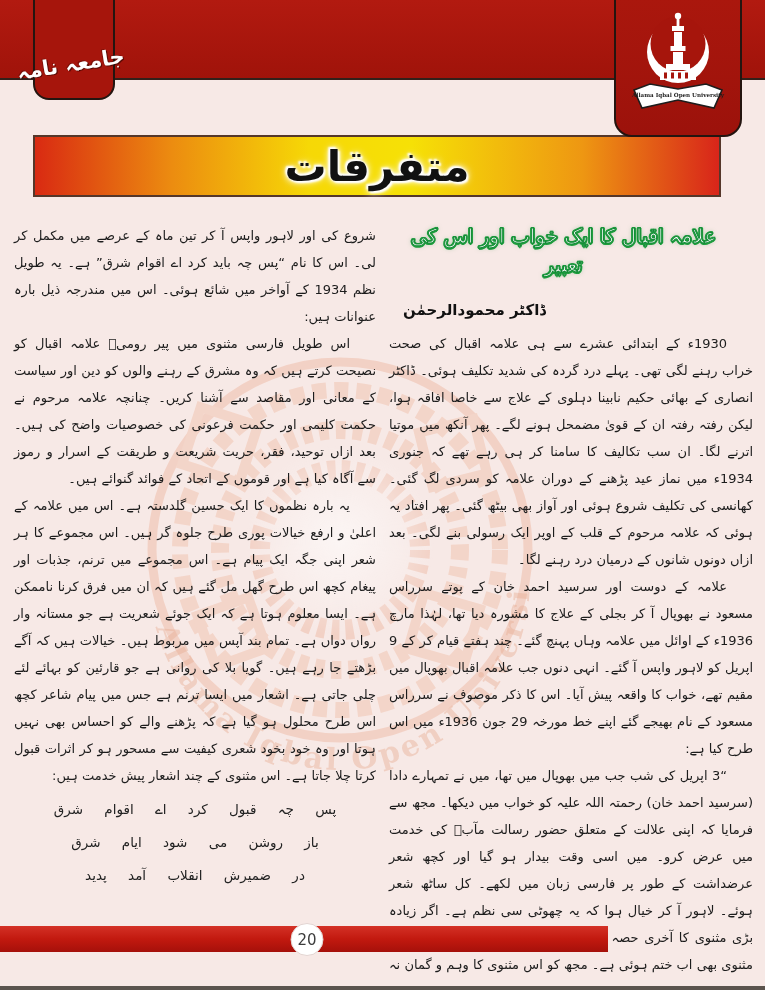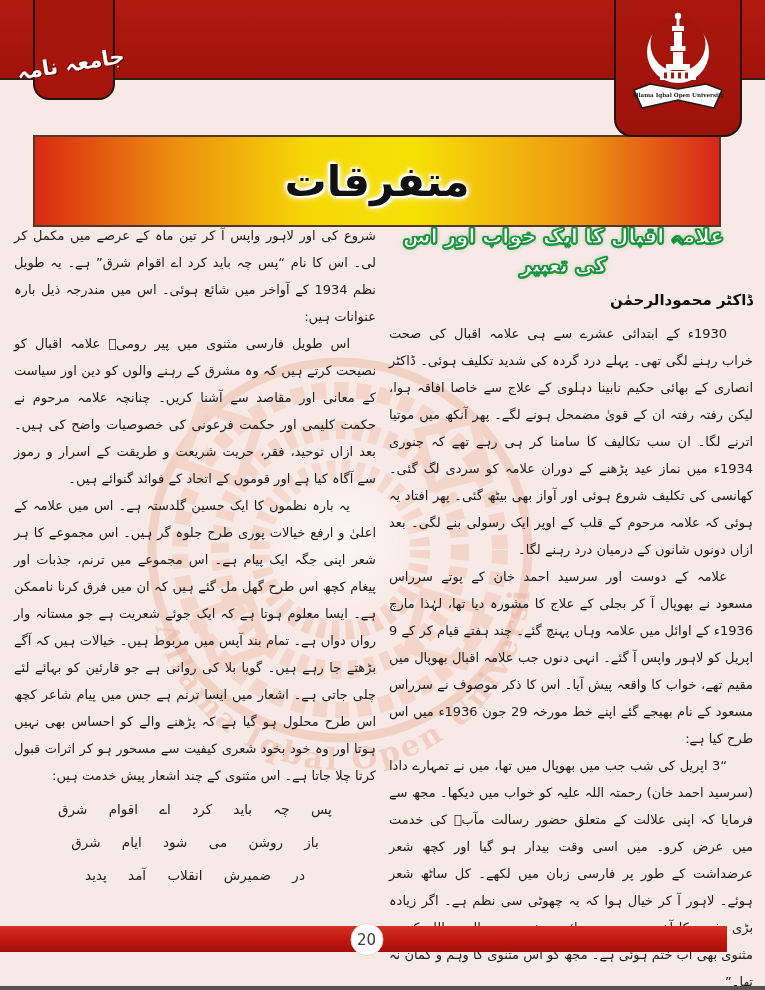--- a/index.html
+++ b/index.html
@@ -33,21 +33,21 @@
   .logo-tab{
     position:absolute;left:614px;top:-3px;width:124px;height:136px;
     background:linear-gradient(180deg,#aa170d,#9c120b);
     border:2px solid #241510;
     border-radius:0 0 18px 18px;
     z-index:3;
     display:flex;align-items:center;justify-content:center;
   }
   
   .title-banner{
-    position:absolute;left:33px;top:135px;width:688px;height:92px;
+    position:absolute;left:33px;top:135px;width:688px;height:62px;
     box-sizing:border-box;border:2px solid #55372a;
     background:linear-gradient(90deg,#d92a12 0%,#ec8c10 20%,#f6d806 40%,#f6e106 55%,#ee9712 80%,#d8251a 100%);
     display:flex;align-items:center;justify-content:center;
     z-index:2;
   }
   .section-title{
     font-size:42px;font-weight:bold;color:#111;
     text-shadow:0 0 3px #fff,0 0 6px #fff,0 0 10px rgba(255,255,255,.9),2px 2px 2px #fff,-2px -2px 2px #fff;
   }
   
@@ -56,41 +56,41 @@
     z-index:0;pointer-events:none;
   }
   
   .column{
     position:absolute;top:222px;direction:rtl;text-align:justify;
     color:#1c1c1c;font-size:13px;line-height:27px;z-index:1;
   }
   .col-start{right:12px;width:364px;}
   .col-cont{left:14px;width:362px;}
   .article-heading{
-    text-align:center;font-size:20px;font-weight:bold;line-height:29px;
+    text-align:center;font-size:20px;font-weight:normal;line-height:29px;
     color:#ffffff;margin:0 15px 4px 0;
     -webkit-text-stroke:1px #128a36;
     text-shadow:1.5px 0 0 #1f9e3e,-1.5px 0 0 #1f9e3e,0 1.5px 0 #1f9e3e,0 -1.5px 0 #1f9e3e,
                 1px 1px 0 #1f9e3e,-1px -1px 0 #1f9e3e,1px -1px 0 #1f9e3e,-1px 1px 0 #1f9e3e,
                 0 0 5px rgba(20,130,50,.6);
   }
   .article-author{
-    text-align:right;font-size:15px;font-weight:bold;
-    padding-left:14px;margin:6px 0 6px 0;line-height:28px;color:#111;
+    text-align:left;font-size:15px;font-weight:bold;
+    padding-left:14px;margin:16px 0 6px 0;line-height:28px;color:#111;
   }
   .para{margin:0;text-indent:26px;}
   .para.no-indent{text-indent:0;}
   .poem{margin-top:4px;padding:0 26px;}
   .poem-line{
     display:block;text-align:center;word-spacing:17px;
     line-height:33px;font-size:13.5px;color:#222;
   }
   
   .footer-band{
-    position:absolute;left:0;top:926px;width:727px;height:26px;
+    position:absolute;left:0;top:926px;width:608px;height:26px;
     background:linear-gradient(180deg,#d43126 0%,#c2190f 50%,#a5100a 100%);
     z-index:2;
   }
   .page-badge{
     position:absolute;left:calc(50% + 3px);top:-3px;transform:translateX(-50%);
     width:31px;height:31px;border-radius:50%;
     background:#ffffff;border:1px solid #e3d5d2;
     display:flex;align-items:center;justify-content:center;
     font-size:15px;color:#3c3c3c;
   }
@@ -169,21 +169,21 @@
   <p class="para">علامہ کے دوست اور سرسید احمد خان کے پوتے سرراس مسعود نے بھوپال آ کر بجلی کے علاج کا مشورہ دیا تھا، لہٰذا مارچ 1936ء کے اوائل میں علامہ وہاں پہنچ گئے۔ چند ہفتے قیام کر کے 9 اپریل کو لاہور واپس آ گئے۔ انہی دنوں جب علامہ اقبال بھوپال میں مقیم تھے، خواب کا واقعہ پیش آیا۔ اس کا ذکر موصوف نے سرراس مسعود کے نام بھیجے گئے اپنے خط مورخہ 29 جون 1936ء میں اس طرح کیا ہے:</p>
   <p class="para">“3 اپریل کی شب جب میں بھوپال میں تھا، میں نے تمہارے دادا (سرسید احمد خان) رحمتہ اللہ علیہ کو خواب میں دیکھا۔ مجھ سے فرمایا کہ اپنی علالت کے متعلق حضور رسالت مآبؐ کی خدمت میں عرض کرو۔ میں اسی وقت بیدار ہو گیا اور کچھ شعر عرضداشت کے طور پر فارسی زبان میں لکھے۔ کل ساٹھ شعر ہوئے۔ لاہور آ کر خیال ہوا کہ یہ چھوٹی سی نظم ہے۔ اگر زیادہ بڑی مثنوی کا آخری حصہ ہو جائے تو خوب ہو۔ الحمد اللہ کہ یہ مثنوی بھی اب ختم ہوئی ہے۔ مجھ کو اس مثنوی کا وہم و گمان نہ تھا۔”</p>
 
 </div>
 
 <div class="column col-cont">
   <p class="para no-indent">شروع کی اور لاہور واپس آ کر تین ماہ کے عرصے میں مکمل کر لی۔ اس کا نام “پس چہ باید کرد اے اقوام شرق” ہے۔ یہ طویل نظم 1934 کے آواخر میں شائع ہوئی۔ اس میں مندرجہ ذیل بارہ عنوانات ہیں:</p>
   <p class="para">اس طویل فارسی مثنوی میں پیر رومیؒ علامہ اقبال کو نصیحت کرتے ہیں کہ وہ مشرق کے رہنے والوں کو دین اور سیاست کے معانی اور مقاصد سے آشنا کریں۔ چنانچہ علامہ مرحوم نے حکمت کلیمی اور حکمت فرعونی کی خصوصیات واضح کی ہیں۔ بعد ازاں توحید، فقر، حریت شریعت و طریقت کے اسرار و رموز سے آگاہ کیا ہے اور قوموں کے اتحاد کے فوائد گنوائے ہیں۔</p>
   <p class="para">یہ بارہ نظموں کا ایک حسین گلدستہ ہے۔ اس میں علامہ کے اعلیٰ و ارفع خیالات پوری طرح جلوہ گر ہیں۔ اس مجموعے کا ہر شعر اپنی جگہ ایک پیام ہے۔ اس مجموعے میں ترنم، جذبات اور پیغام کچھ اس طرح گھل مل گئے ہیں کہ ان میں فرق کرنا ناممکن ہے۔ ایسا معلوم ہوتا ہے کہ ایک جوئے شعریت ہے جو مستانہ وار رواں دواں ہے۔ تمام بند آپس میں مربوط ہیں۔ خیالات ہیں کہ آگے بڑھتے جا رہے ہیں۔ گویا بلا کی روانی ہے جو قارئین کو بہائے لئے چلی جاتی ہے۔ اشعار میں ایسا ترنم ہے جس میں پیام شاعر کچھ اس طرح محلول ہو گیا ہے کہ پڑھنے والے کو احساس بھی نہیں ہوتا اور وہ خود بخود شعری کیفیت سے مسحور ہو کر اثرات قبول کرتا چلا جاتا ہے۔ اس مثنوی کے چند اشعار پیش خدمت ہیں:</p>
   <div class="poem">
-    <span class="poem-line">پس چہ باید کرد اے اقوام شرق</span>
+    <span class="poem-line">پس چہ قبول کرد اے اقوام شرق</span>
     <span class="poem-line">باز روشن می شود ایام شرق</span>
     <span class="poem-line">در ضمیرش انقلاب آمد پدید</span>
 
   </div>
 </div>
 
 <div class="footer-band">
   <div class="page-badge">
     <span>20</span>
   </div>

